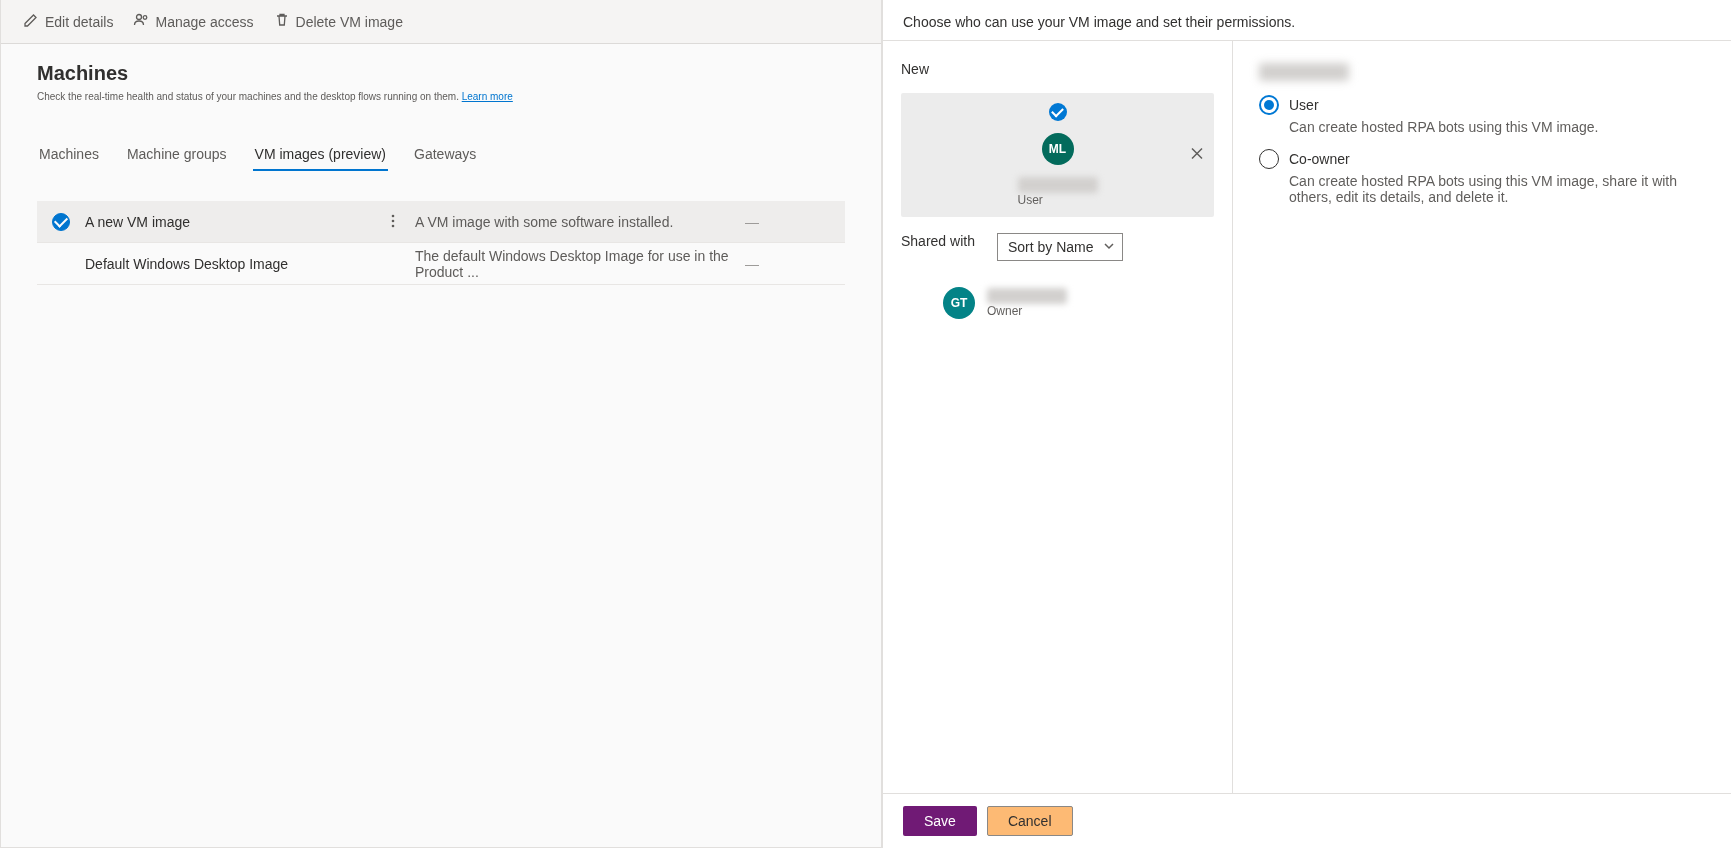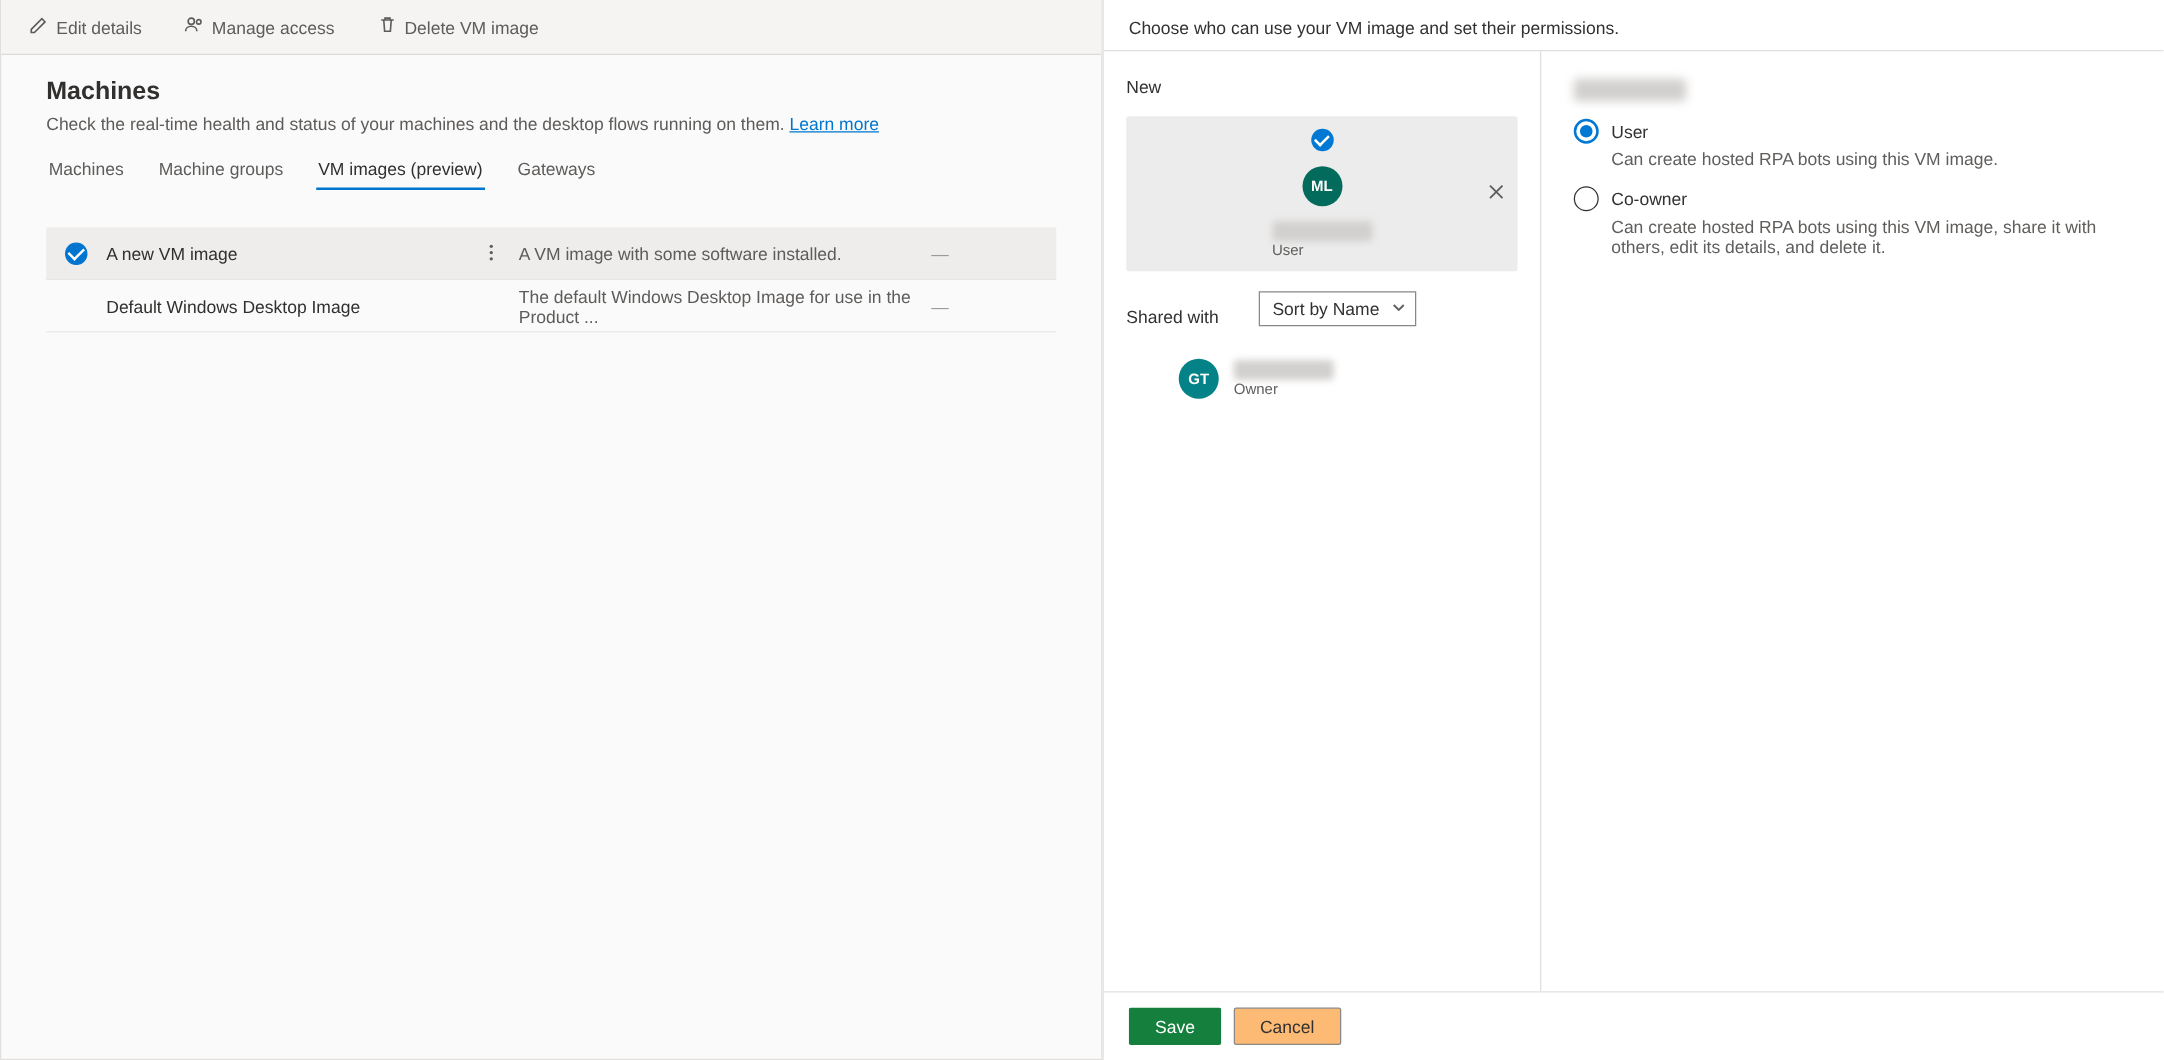--- a/index.html
+++ b/index.html
@@ -26,39 +26,39 @@
     position: absolute; inset: 0;
     background: rgba(0,0,0,0.02);
     pointer-events: none;
   }
   .toolbar {
     height: 44px;
     display: flex;
     align-items: center;
     padding: 0 12px;
     border-bottom: 1px solid #e1dfdd;
-    gap: 14px;
+    gap: 0;
     background: #faf9f8;
   }
   .toolbar .tbtn {
     display: inline-flex;
     align-items: center;
     gap: 6px;
     padding: 6px 10px;
     color: #605e5c;
     font-size: 14px;
     cursor: pointer;
     border-radius: 2px;
   }
   .tbtn svg { width: 16px; height: 16px; stroke: #605e5c; fill: none; stroke-width:1.3; }
   .content {
     padding: 18px 36px;
   }
   .page-title { font-size: 20px; font-weight: 600; margin-bottom: 6px; }
-  .page-sub { font-size: 14px; color: #605e5c; margin-bottom: 12px; }
+  .page-sub { font-size: 10px; color: #605e5c; margin-bottom: 36px; }
   .page-sub a { color: #0078d4; text-decoration: underline; }
   .tabs { display: flex; gap: 24px; border-bottom: 1px solid rgba(0,0,0,0); margin-bottom: 6px;}
   .tab {
     padding: 8px 2px 10px 2px;
     color: #605e5c;
     cursor: pointer;
     position: relative;
   }
   .tab.active { color: #323130; }
   .tab.active::after {
@@ -136,21 +136,21 @@
   .avatar {
     width:32px;height:32px;border-radius:50%; background:#036b5c;
     color:#fff; display:flex;align-items:center;justify-content:center;
     font-size:12px; font-weight:600;
   }
   .pinfo { display:flex; flex-direction:column; }
   .pname { color:#a19f9d; filter: blur(3px); height:16px; width:80px; background:#d2d0ce; border-radius:3px;}
   .prole { font-size:12px; color:#605e5c; }
   .pclose { position:absolute; right:10px; top:50%; transform:translateY(-50%); color:#605e5c; cursor:pointer;}
   .pclose svg{width:14px;height:14px;stroke:#605e5c;stroke-width:1.5;fill:none;}
-  .shared-row { display:flex; align-items:flex-end; gap:20px; }
+  .shared-row { display:flex; align-items:flex-start; gap:10px; }
   .sort-select {
     border:1px solid #8a8886; padding:5px 28px 5px 10px; font-size:14px;
     background:#fff; position:relative; cursor:pointer;
   }
   .sort-wrap{position:relative; display:inline-block;padding-left:12px;}
   .sort-caret{position:absolute; right:8px; top:50%; transform:translateY(-50%);}
   .sort-caret svg{width:12px;height:12px;stroke:#605e5c;fill:none;stroke-width:1.5;}
 
   .panel-right {
     flex:1;
@@ -166,21 +166,21 @@
   .radio.checked::after{content:"";width:10px;height:10px;border-radius:50%;background:#0078d4;}
   .radio-label { color:#323130; }
   .radio-desc { margin:4px 0 14px 30px; color:#605e5c; }
 
   .panel-footer {
     border-top:1px solid #e1dfdd;
     padding:12px 20px;
     display:flex; gap:10px;
   }
   .btn { padding:6px 20px; font-size:14px; border-radius:2px; cursor:pointer; border:1px solid transparent;}
-  .btn.primary { background:#15803d; color:#fff; }
+  .btn.primary { background:#701a75; color:#fff; }
   .btn.secondary { background:#fdba74; color:#323130; border:1px solid #8a8886; }
 </style>
 </head>
 <body>
 
 <div class="main-pane">
   <div class="toolbar">
     <div class="tbtn">
       <span>
         <svg viewBox="0 0 16 16">

